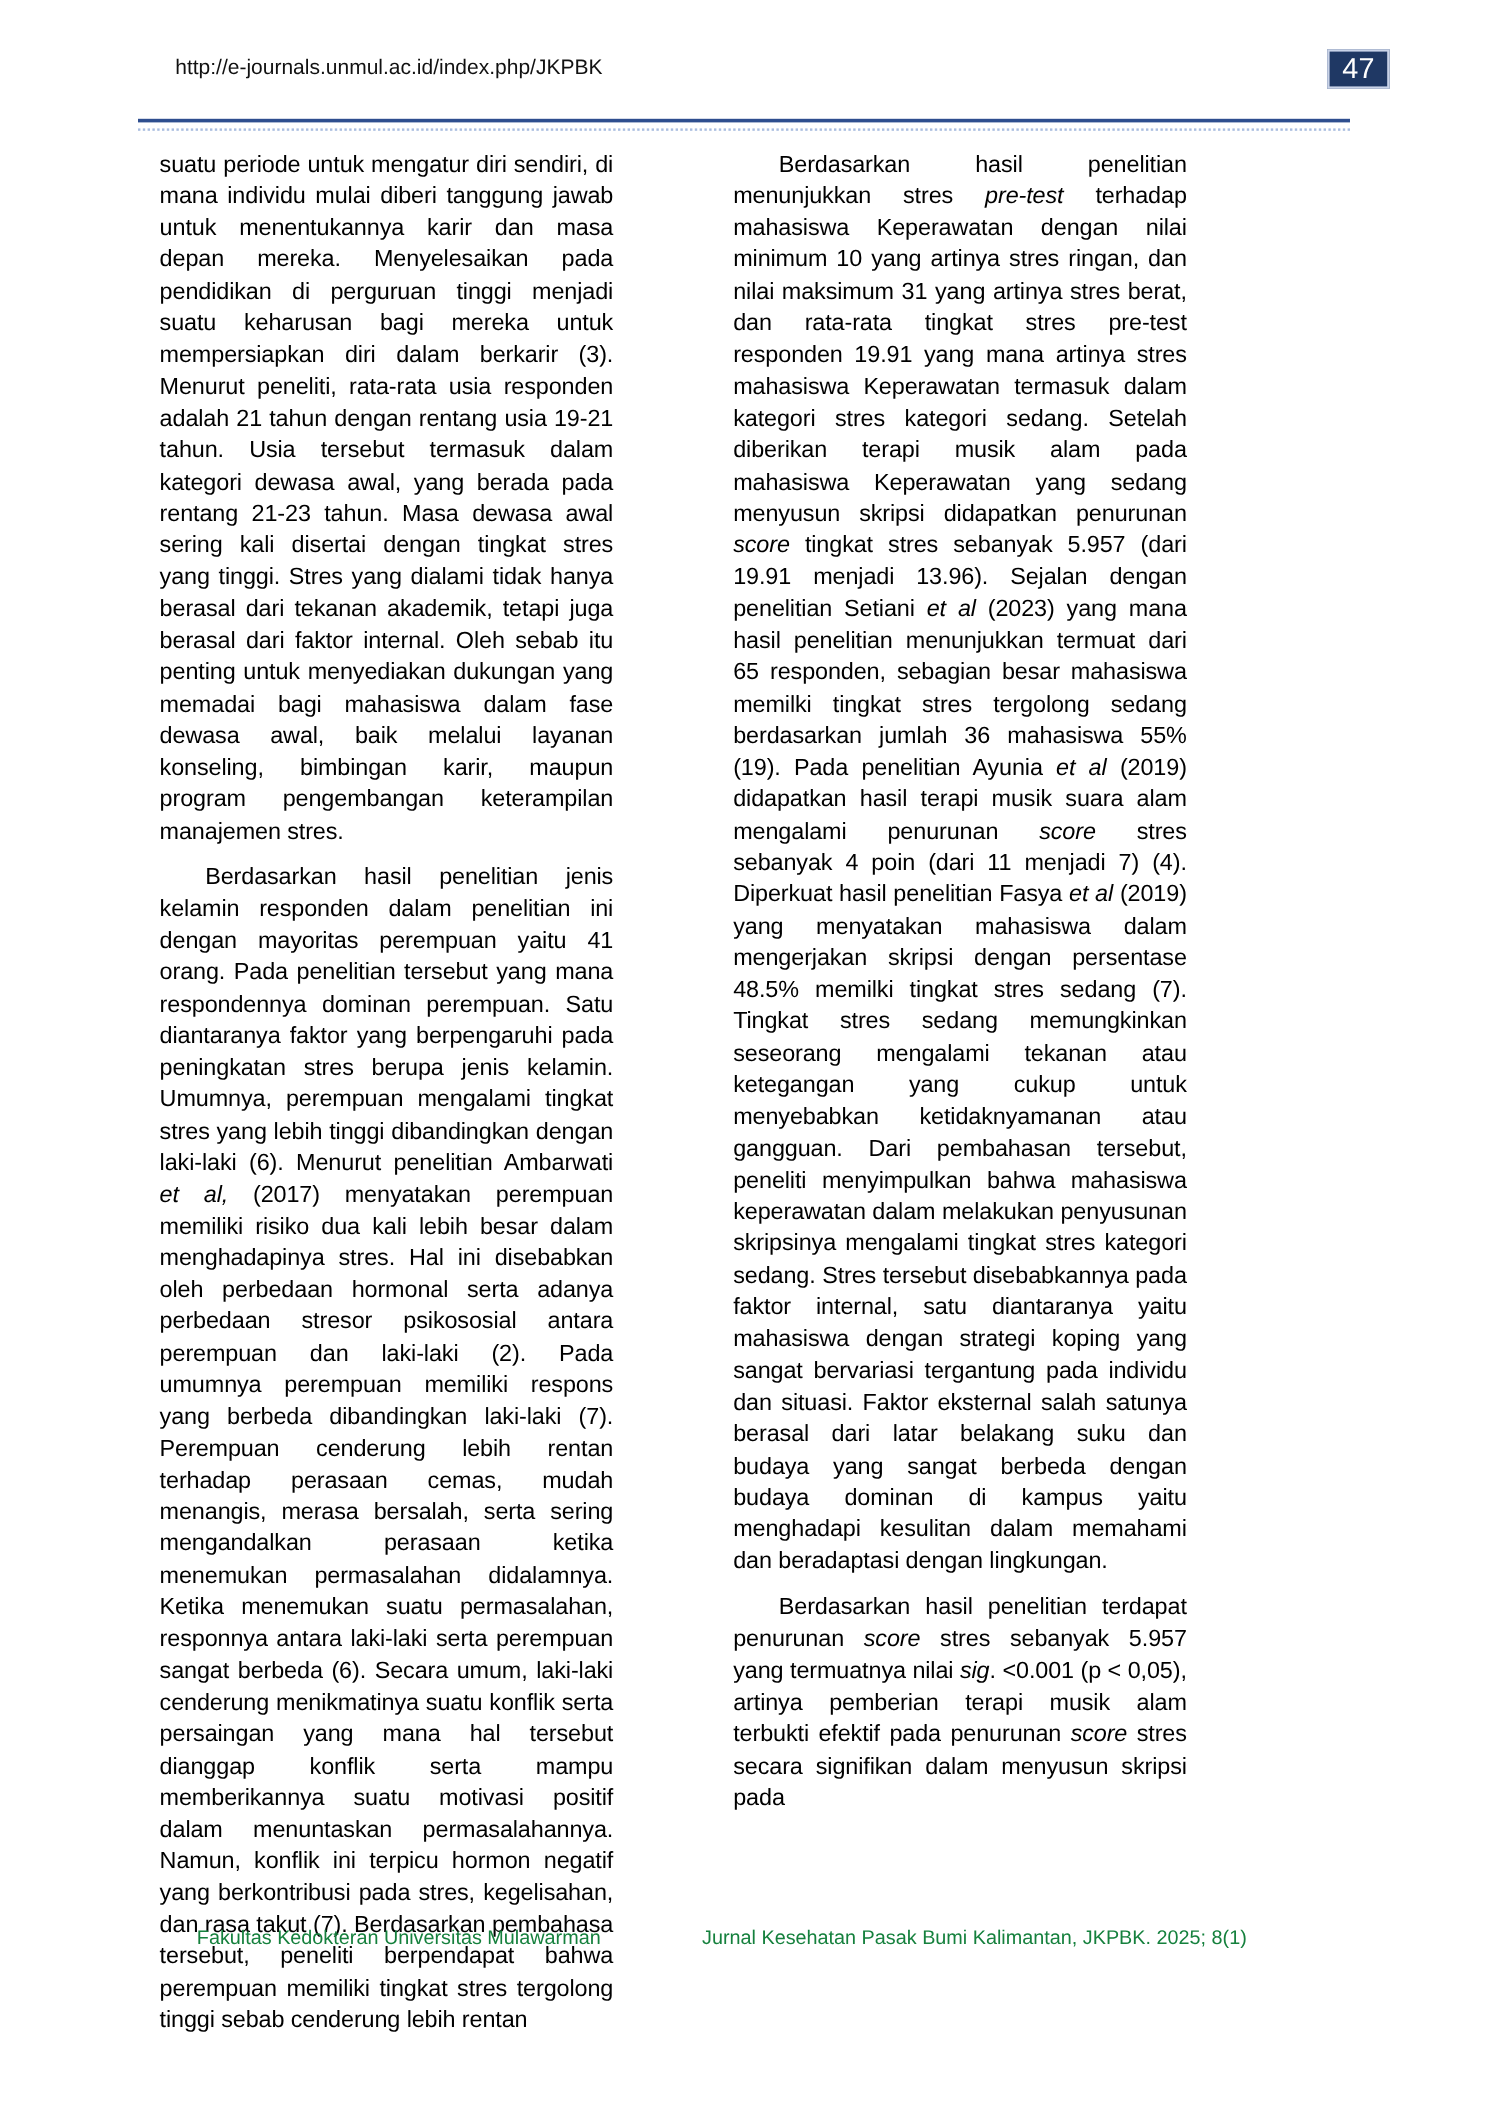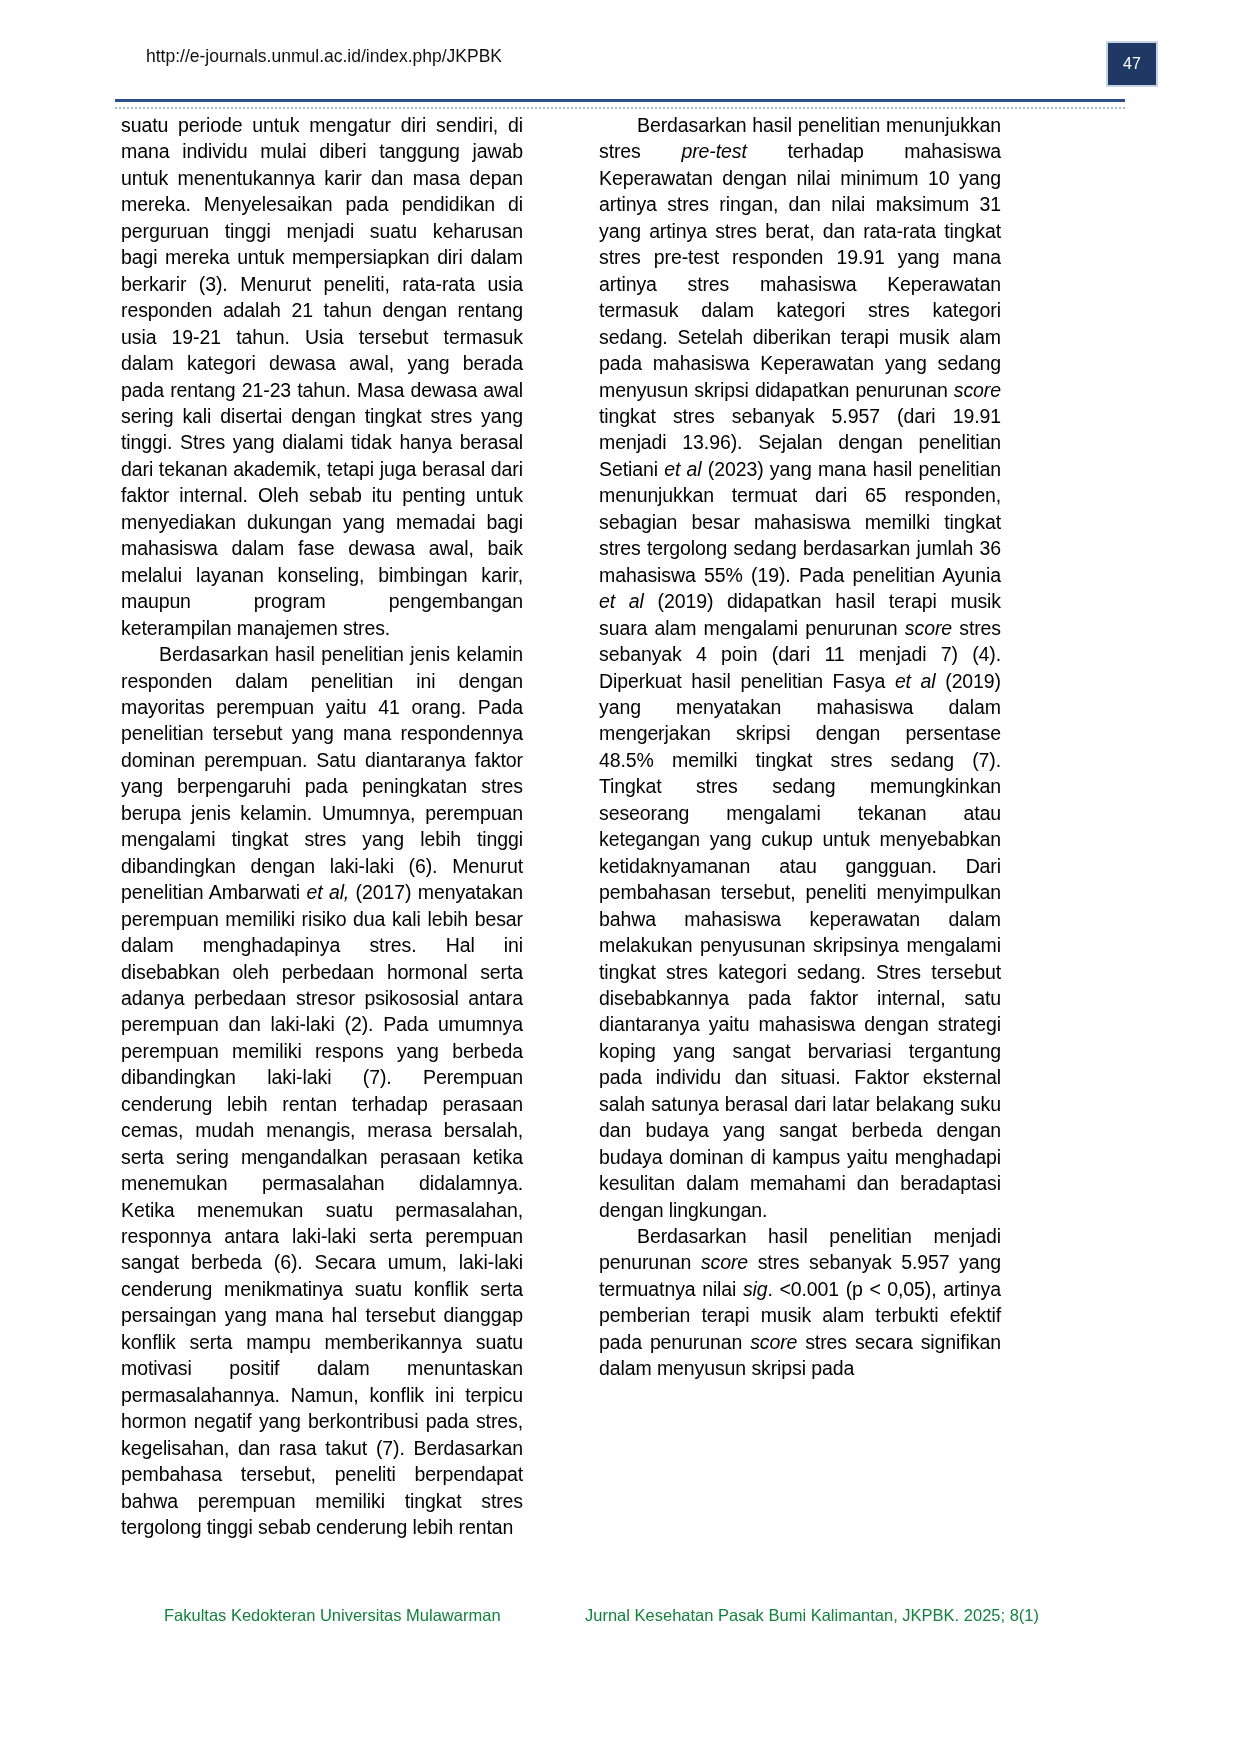--- a/index.html
+++ b/index.html
@@ -21,29 +21,29 @@
     width: 900px;
     font-size: 17.5px;
     line-height: 24px;
     color: #111111;
   }
   .page-badge {
     position: absolute;
     top: 41px;
     left: 1106px;
     width: 52px;
-    height: 46px;
+    height: 33px;
     background: #1F3864;
     color: #ffffff;
     border: 2px solid #c9d3e8;
     box-sizing: border-box;
     display: flex;
     align-items: center;
     justify-content: center;
-    font-size: 16px;
+    font-size: 24px;
   }
   .rule {
     position: absolute;
     top: 99px;
     left: 115px;
     width: 1010px;
   }
   .rule-solid {
     border-top: 3px solid #2E4E8F;
   }
@@ -60,21 +60,21 @@
     gap: 76px;
   }
   .col {
     width: 402px;
     text-align: justify;
     font-size: 19.5px;
     line-height: 26.45px;
     letter-spacing: -0.1px;
   }
   .col p {
-    margin: 0;
+    margin: 12px;
   }
   .col p.indent {
     text-indent: 38px;
   }
   em {
   }
   .footer {
     position: absolute;
     top: 1606px;
     left: 140px;
@@ -102,21 +102,21 @@
     <div class="rule-dotted"></div>
   </div>
 
   <div class="content">
     <div class="col">
         <p><span>suatu periode untuk mengatur diri sendiri, di mana individu mulai diberi tanggung jawab untuk menentukannya karir dan masa depan mereka. Menyelesaikan pada pendidikan di perguruan tinggi menjadi suatu keharusan bagi mereka untuk mempersiapkan diri dalam berkarir (3). Menurut peneliti, rata-rata usia responden adalah 21 tahun dengan rentang usia 19-21 tahun. Usia tersebut termasuk dalam kategori dewasa awal, yang berada pada rentang 21-23 tahun. Masa dewasa awal sering kali disertai dengan tingkat stres yang tinggi. Stres yang dialami tidak hanya berasal dari tekanan akademik, tetapi juga berasal dari faktor internal. Oleh sebab itu penting untuk menyediakan dukungan yang memadai bagi mahasiswa dalam fase dewasa awal, baik melalui layanan konseling, bimbingan karir, maupun program pengembangan keterampilan manajemen stres.</span></p>
         <p class="indent"><span>Berdasarkan hasil penelitian jenis kelamin responden dalam penelitian ini dengan mayoritas perempuan yaitu 41 orang. Pada penelitian tersebut yang mana respondennya dominan perempuan. Satu diantaranya faktor yang berpengaruhi pada peningkatan stres berupa jenis kelamin. Umumnya, perempuan mengalami tingkat stres yang lebih tinggi dibandingkan dengan laki-laki (6).  Menurut penelitian Ambarwati </span><em>et al,</em><span> (2017) menyatakan perempuan memiliki risiko dua kali lebih besar dalam menghadapinya stres. Hal ini disebabkan oleh perbedaan hormonal serta adanya perbedaan stresor psikososial antara perempuan dan laki-laki (2). Pada umumnya perempuan memiliki respons yang berbeda dibandingkan laki-laki (7). Perempuan cenderung lebih rentan terhadap perasaan cemas, mudah menangis, merasa bersalah, serta sering mengandalkan perasaan ketika menemukan permasalahan didalamnya. Ketika menemukan suatu permasalahan, responnya antara laki-laki serta perempuan sangat berbeda (6). Secara umum, laki-laki cenderung menikmatinya suatu konflik serta persaingan yang mana hal tersebut dianggap konflik serta mampu memberikannya suatu motivasi positif dalam menuntaskan permasalahannya. Namun, konflik ini terpicu hormon negatif yang berkontribusi pada stres, kegelisahan, dan rasa takut (7). Berdasarkan pembahasa tersebut, peneliti berpendapat bahwa perempuan memiliki tingkat stres tergolong tinggi sebab cenderung lebih rentan</span></p>
       </div>
     <div class="col">
         <p class="indent"><span>Berdasarkan hasil penelitian menunjukkan stres </span><em>pre-test</em><span> terhadap mahasiswa Keperawatan dengan nilai minimum 10 yang artinya stres ringan, dan nilai maksimum 31 yang artinya stres berat, dan rata-rata tingkat stres pre-test responden 19.91 yang mana artinya stres mahasiswa Keperawatan termasuk dalam kategori stres kategori sedang. Setelah diberikan terapi musik alam pada mahasiswa Keperawatan yang sedang menyusun skripsi didapatkan penurunan </span><em>score</em><span> tingkat stres sebanyak 5.957 (dari 19.91 menjadi 13.96). Sejalan dengan penelitian Setiani </span><em>et al</em><span> (2023) yang mana hasil penelitian menunjukkan termuat dari 65 responden, sebagian besar mahasiswa memilki tingkat stres tergolong sedang berdasarkan jumlah 36 mahasiswa 55% (19). Pada penelitian Ayunia </span><em>et al</em><span> (2019) didapatkan hasil terapi musik suara alam mengalami penurunan </span><em>score</em><span> stres sebanyak 4 poin (dari 11 menjadi 7) (4). Diperkuat hasil penelitian Fasya </span><em>et al</em><span> (2019) yang menyatakan mahasiswa dalam mengerjakan skripsi dengan persentase 48.5% memilki tingkat stres sedang (7). Tingkat stres sedang memungkinkan seseorang mengalami tekanan atau ketegangan yang cukup untuk menyebabkan ketidaknyamanan atau gangguan. Dari pembahasan tersebut, peneliti menyimpulkan bahwa mahasiswa keperawatan dalam melakukan penyusunan skripsinya mengalami tingkat stres kategori sedang. Stres tersebut disebabkannya pada faktor internal, satu diantaranya yaitu mahasiswa dengan strategi koping yang sangat bervariasi tergantung pada individu dan situasi. Faktor eksternal salah satunya berasal dari latar belakang suku dan budaya yang sangat berbeda dengan budaya dominan di kampus yaitu menghadapi kesulitan dalam memahami dan beradaptasi dengan lingkungan.</span></p>
-        <p class="indent"><span>Berdasarkan hasil penelitian menjadi penurunan </span><em>score</em><span> stres sebanyak 5.957 yang termuatnya nilai </span><em>sig</em><span>. &lt;0.001 (p &lt; 0,05), artinya pemberian terapi musik alam terbukti efektif pada penurunan </span><em>score</em><span> stres secara signifikan dalam menyusun skripsi pada</span></p>
+        <p class="indent"><span>Berdasarkan hasil penelitian terdapat penurunan </span><em>score</em><span> stres sebanyak 5.957 yang termuatnya nilai </span><em>sig</em><span>. &lt;0.001 (p &lt; 0,05), artinya pemberian terapi musik alam terbukti efektif pada penurunan </span><em>score</em><span> stres secara signifikan dalam menyusun skripsi pada</span></p>
       </div>
   </div>
 
   <div class="footer">
     <div>Fakultas Kedokteran Universitas Mulawarman</div>
     <div>Jurnal Kesehatan Pasak Bumi Kalimantan, JKPBK. 2025; 8(1)</div>
   </div>
 
 </div>
 

